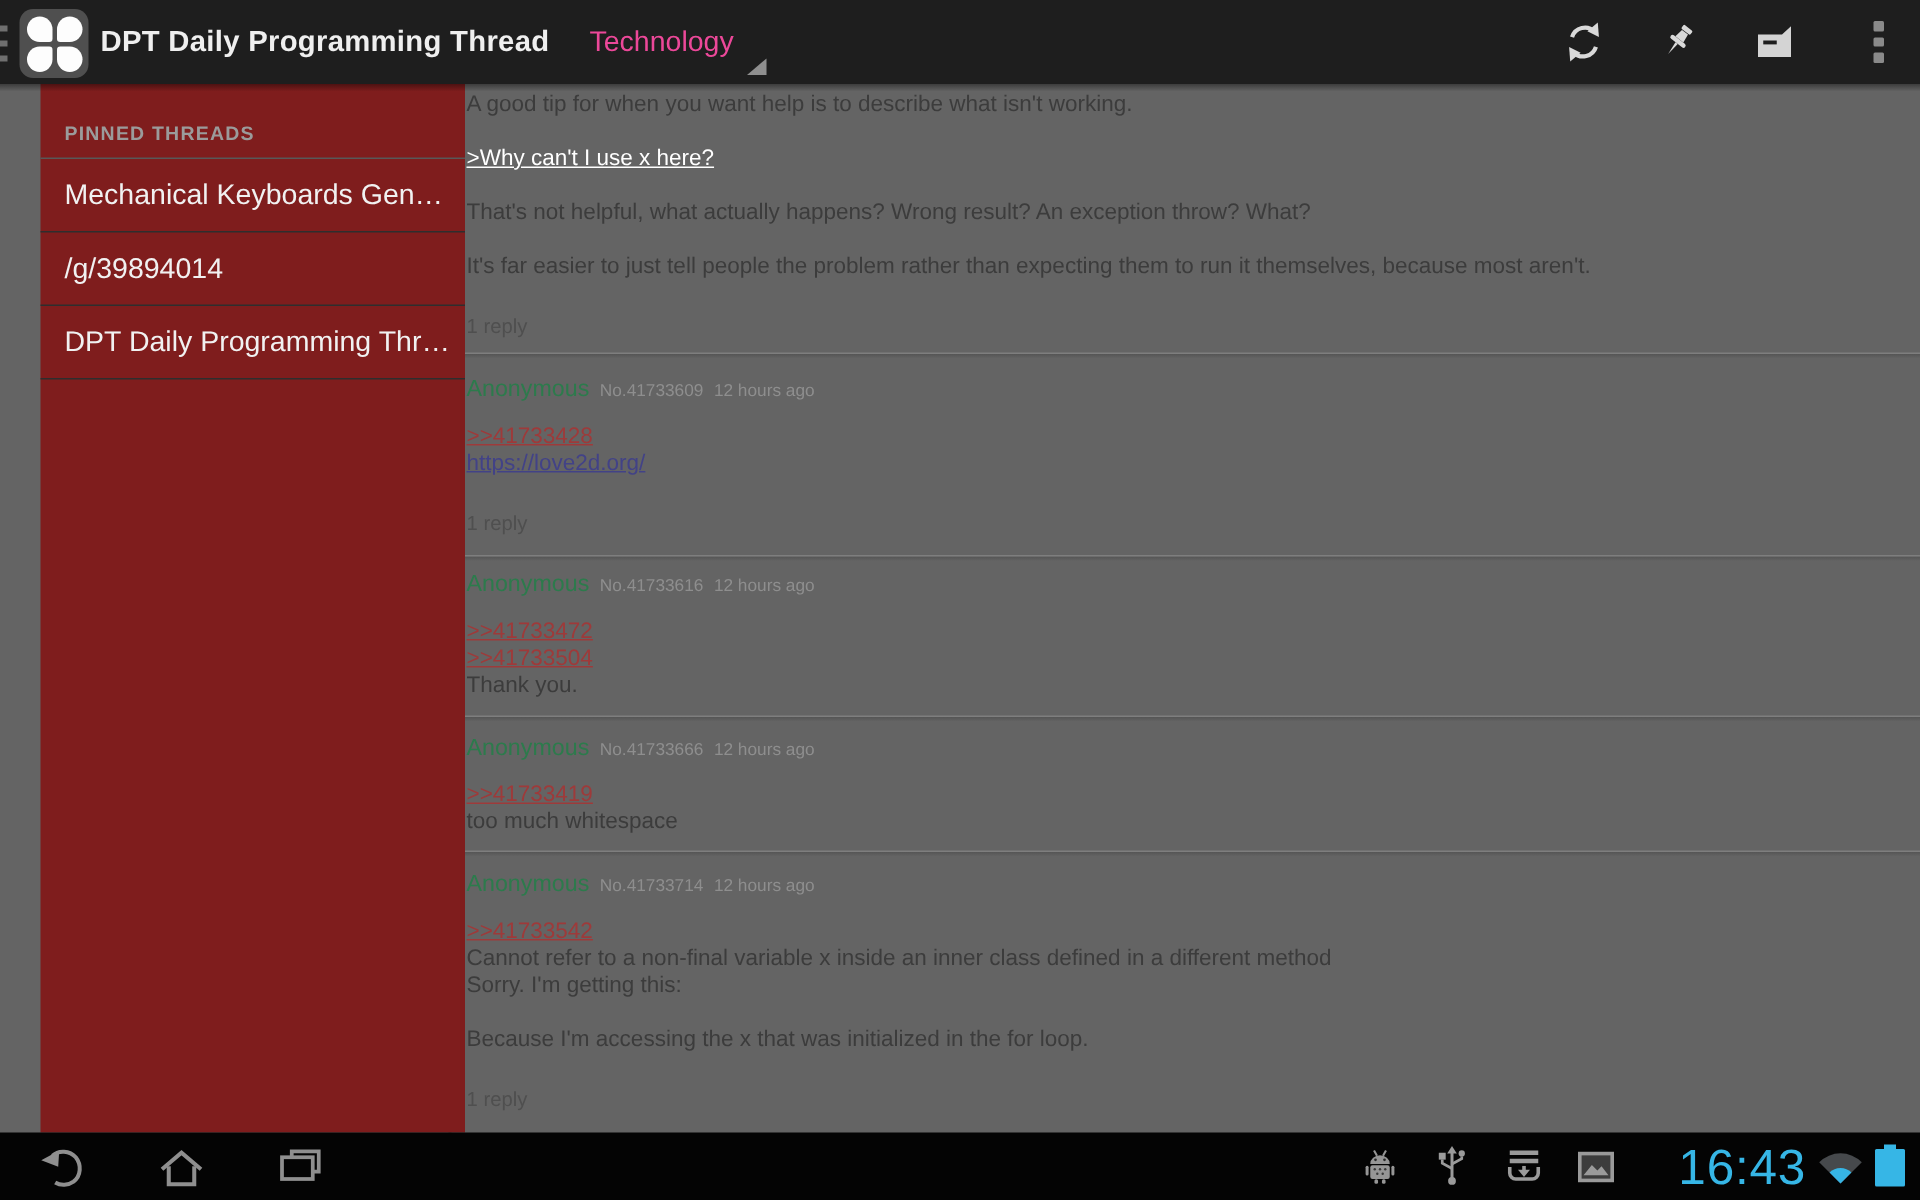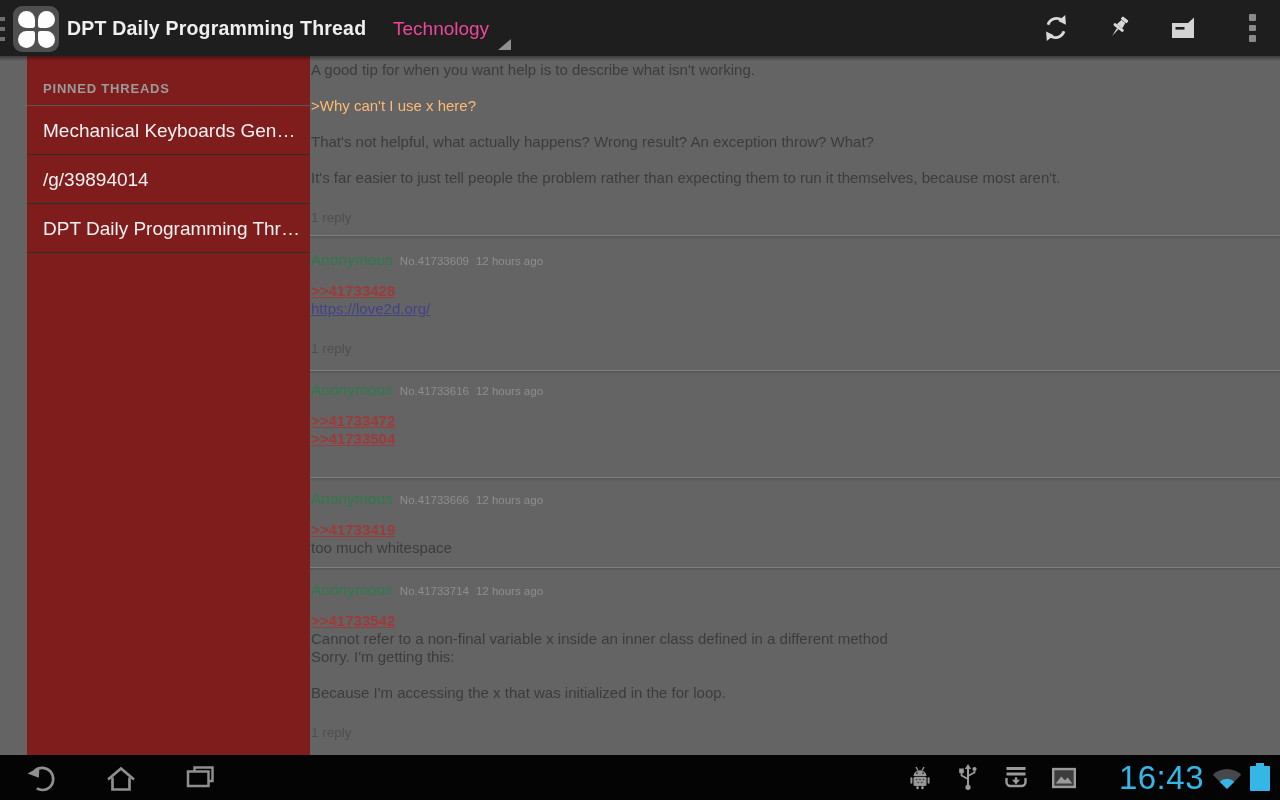--- a/index.html
+++ b/index.html
@@ -42,22 +42,22 @@
   .vert-divider { position:absolute; left:299px; top:56px; width:2px; height:699px; background:#383838; z-index:19; }
 
   
   .thread-pane { position:absolute; left:301px; top:56px; width:979px; height:699px; background:#646464; overflow:hidden; z-index:10; }
   .top-shadow { position:absolute; left:0; top:56px; width:1280px; height:5px; background:linear-gradient(rgba(0,0,0,.4),rgba(0,0,0,0)); z-index:25; }
   .post { position:absolute; left:0; width:100%; padding-left:10px; padding-right:12px; }
   .post-header { display:flex; align-items:baseline; height:18px; margin-bottom:13px; }
   .poster-name { font-size:15.5px; color:#2c7b4c; }
   .post-meta { font-size:11.5px; color:#8e8e8e; margin-left:7px; }
   .ln { height:18px; line-height:18px; font-size:15px; color:#3c3c3c; white-space:nowrap; }
-  .ln.greentext { color:#fdba74; }
-  .ln.quotelink { color:#9e3a3a; text-decoration:underline;font-weight:bold; }
+  .ln.greentext { color:#ffffff;text-decoration:underline; }
+  .ln.quotelink { color:#9e3a3a; text-decoration:underline; }
   .ln.link { color:#424287; text-decoration:underline; }
   .post-footer { margin-top:22px; height:17px; line-height:17px; font-size:13.5px; color:#4f4f4f; }
   .p1 { top:1px; padding-top:4px; }
   .p2 { top:182px; padding-top:13px; }
   .p3 { top:317px; padding-top:8px; }
   .p4 { top:425px; padding-top:9px; }
   .p5 { top:514px; padding-top:11px; }
   .divider { position:absolute; left:0; width:100%; height:4px; border-top:1px solid #7e7e7e; background:linear-gradient(#555,rgba(100,100,100,0)); }
   .d1 { top:179px; } .d2 { top:314px; } .d3 { top:421px; } .d4 { top:511px; }
 
@@ -172,20 +172,21 @@
   <div class="divider d2"></div>
 
   <div class="post p3">
     <div class="post-header">
       <span class="poster-name">Anonymous</span>
       <span class="post-meta">No.41733616</span>
       <span class="post-meta t">12 hours ago</span>
     </div>
     <div class="ln quotelink">&gt;&gt;41733472</div>
     <div class="ln quotelink">&gt;&gt;41733504</div>
+    <div class="ln text">Thank you.</div>
   </div>
   <div class="divider d3"></div>
 
   <div class="post p4">
     <div class="post-header">
       <span class="poster-name">Anonymous</span>
       <span class="post-meta">No.41733666</span>
       <span class="post-meta t">12 hours ago</span>
     </div>
     <div class="ln quotelink">&gt;&gt;41733419</div>

